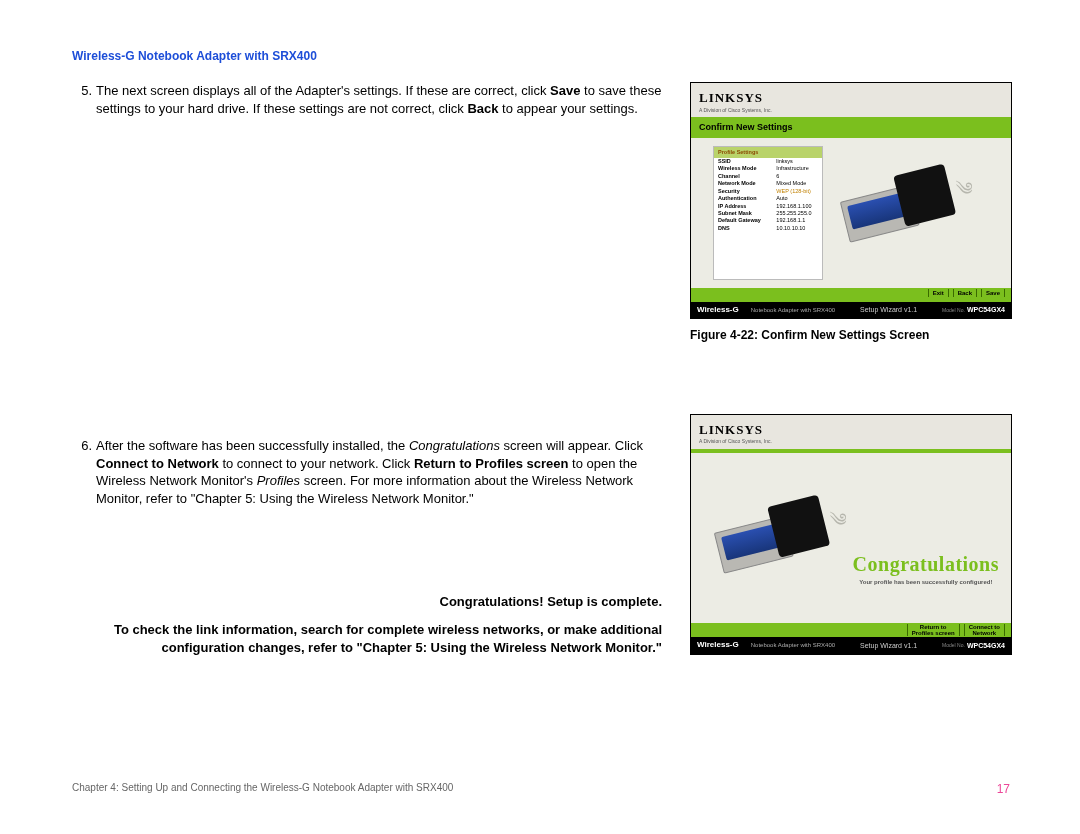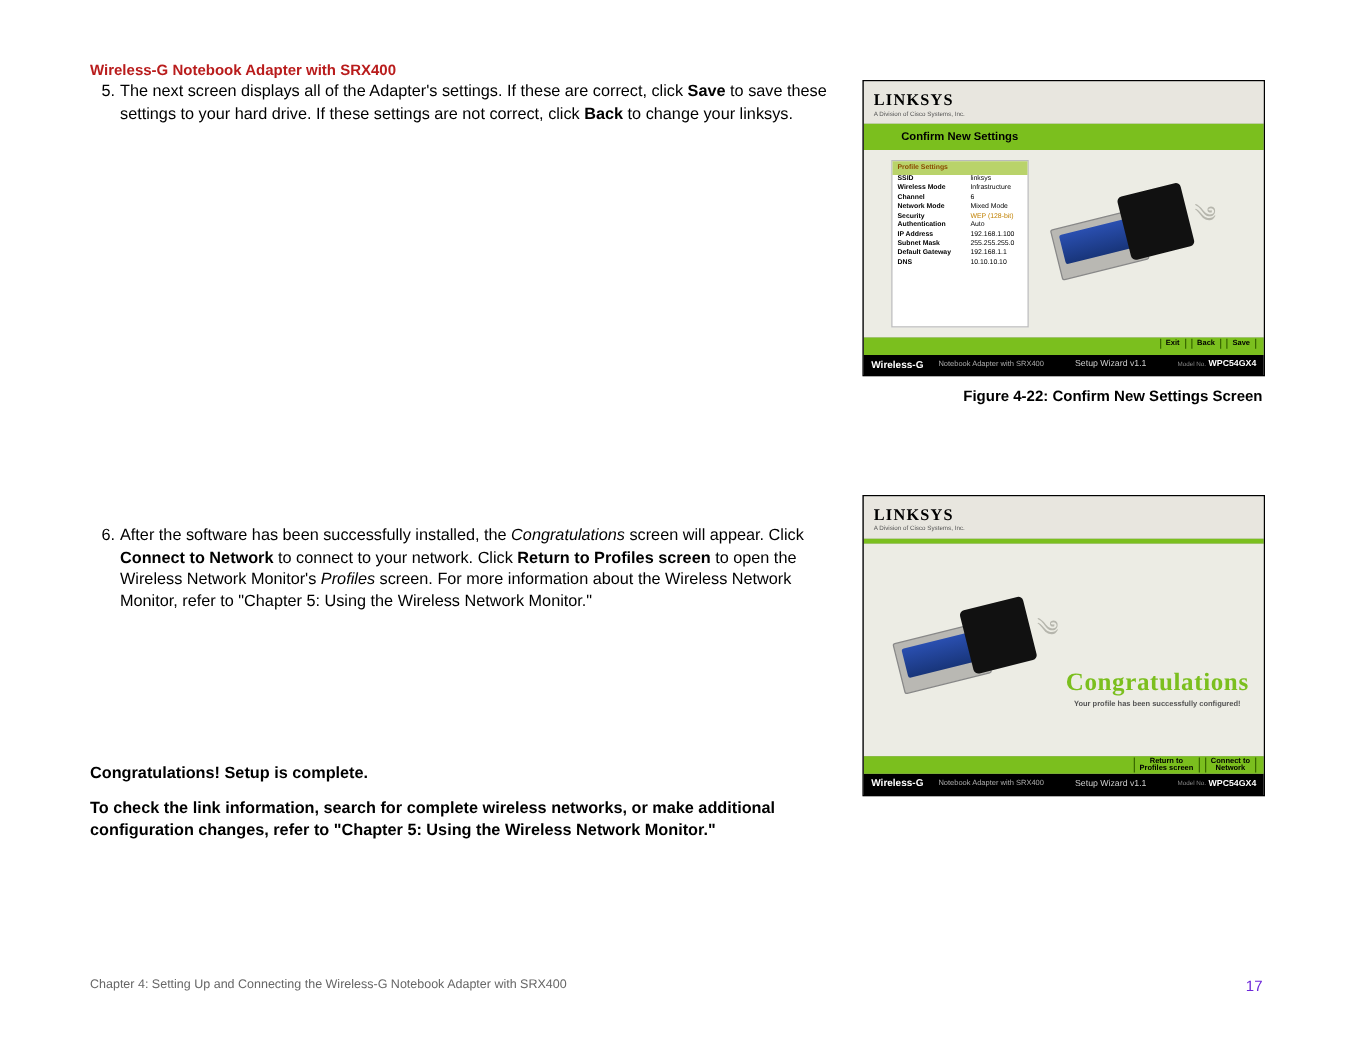--- a/index.html
+++ b/index.html
@@ -17,22 +17,22 @@
   .sheet {
     position: absolute;
     left: 72px;
     right: 70px;
     top: 48px;
     bottom: 40px;
   }
   .header {
     font-weight: bold;
     font-size: 12px;
-    color: #b91c1c;
-    margin-bottom: 0;
+    color: #1d4ed8;
+    margin-bottom: 18px;
   }
   .main-row {
     position: relative;
   }
   .text-col {
     width: 590px;
   }
   .step-row {
     display: flex;
     margin-bottom: 18px;
@@ -41,24 +41,24 @@
     width: 20px;
     flex: 0 0 20px;
     text-align: right;
     margin-right: 4px;
   }
   .step-text {
     flex: 1;
   }
   .step-text b, .step-text i { }
   .congrats-block {
-    text-align: left;
+    text-align: right;
     font-weight: bold;
     font-size: 13px;
-    margin-top: 120px;
+    margin-top: 86px;
     width: 590px;
   }
   .congrats-block .sub {
     margin-top: 10px;
   }
   .figure-col {
     position: absolute;
     right: 0;
     top: 0;
     width: 320px;
@@ -83,21 +83,21 @@
   }
   .logo-sub {
     font-size: 5px;
     color: #555;
   }
   .green-band {
     background: #7bbf1e;
     color: #000;
     font-weight: bold;
     font-size: 9px;
-    padding: 4px 30px;
+    padding: 4px 8px;
   }
   .fig-body {
     background: #ecece4;
     position: relative;
     height: 150px;
     display:flex;
   }
   .settings-panel {
     margin: 8px 0 8px 22px;
     width: 108px;
@@ -170,21 +170,21 @@
     color:#fff;
     font-size:7px;
     padding:3px 6px;
     display:flex;
     align-items:center;
   }
   .black-bar .wg{font-weight:bold; font-size:8px; margin-right:12px;}
   .black-bar .mid{flex:1; text-align:center; color:#ccc;}
   .black-bar .model{font-weight:bold;}
   .caption{
-    text-align:right;
+    text-align:left;
     font-weight:bold;
     font-size:12px;
     margin-top:8px;
     color:#000;
   }
   .figure2{
     margin-top:70px;
   }
   .congrats-body{
     background:#ecece4;
@@ -220,37 +220,37 @@
     position:absolute;
     left:0; right:0;
     bottom:0;
     font-size:10px;
     color:#666;
   }
   .footer .pg{
     position:absolute;
     right:0;
     top:0;
-    color:#6d28d9;
+    color:#ec4899;
     font-size:12px;
   }
 </style>
 </head>
 <body>
 
 <div class="sheet">
   <div class="header">Wireless-G Notebook Adapter with SRX400</div>
 
   <div class="main-row">
     <div class="text-col">
 
       <div class="step-row">
         <div class="step-num">5.</div>
         <div class="step-text">
-          <span>The next screen displays all of the Adapter's settings. If these are correct, click </span><b>Save</b><span> to save these settings to your hard drive. If these settings are not correct, click </span><b>Back</b><span> to change your linksys.</span>
+          <span>The next screen displays all of the Adapter's settings. If these are correct, click </span><b>Save</b><span> to save these settings to your hard drive. If these settings are not correct, click </span><b>Back</b><span> to appear your settings.</span>
         </div>
       </div>
 
       <div class="step-row" style="margin-top:320px;">
         <div class="step-num">6.</div>
         <div class="step-text">
           <span>After the software has been successfully installed, the </span><i>Congratulations</i><span> screen will appear. Click </span><b>Connect to Network</b><span> to connect to your network. Click </span><b>Return to Profiles screen</b><span> to open the Wireless Network Monitor's </span><i>Profiles</i><span> screen. For more information about the Wireless Network Monitor, refer to "Chapter 5: Using the Wireless Network Monitor."</span>
         </div>
       </div>
     </div>

